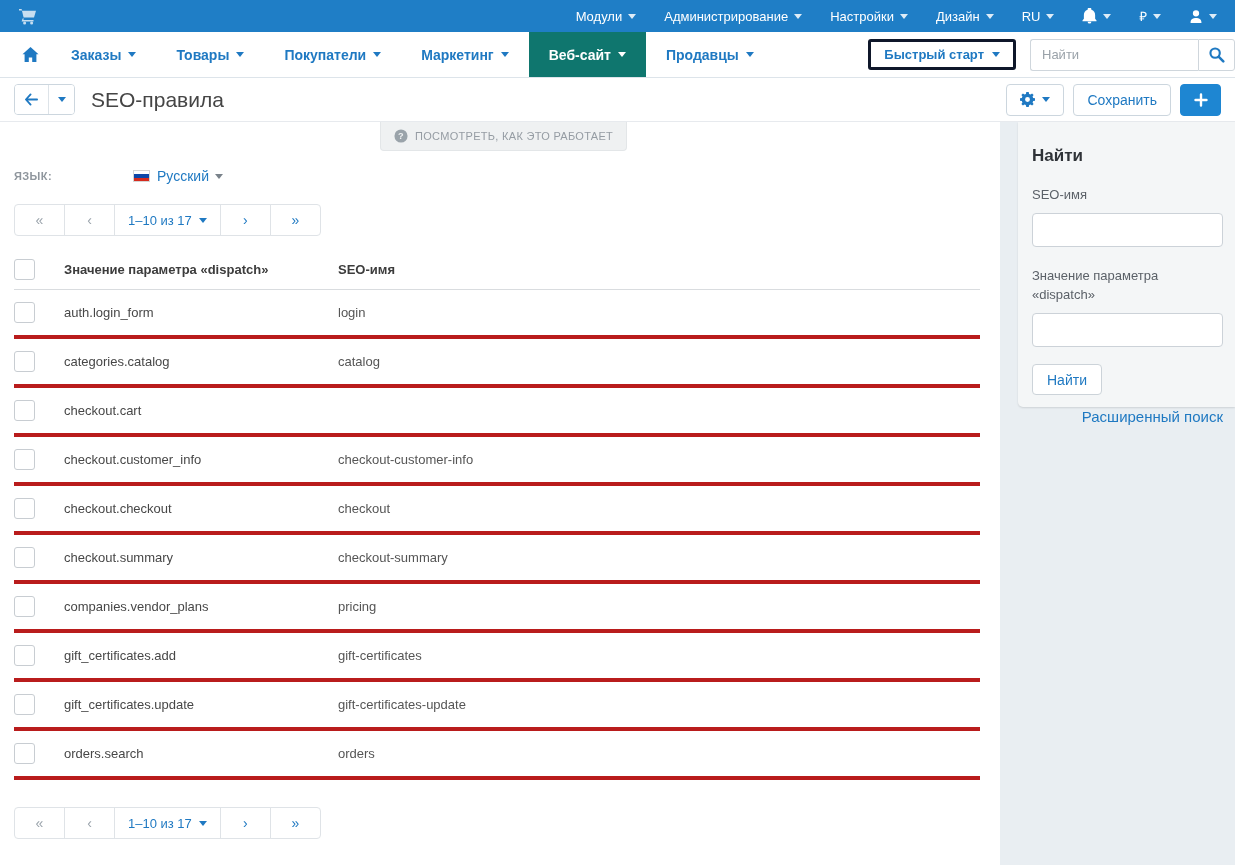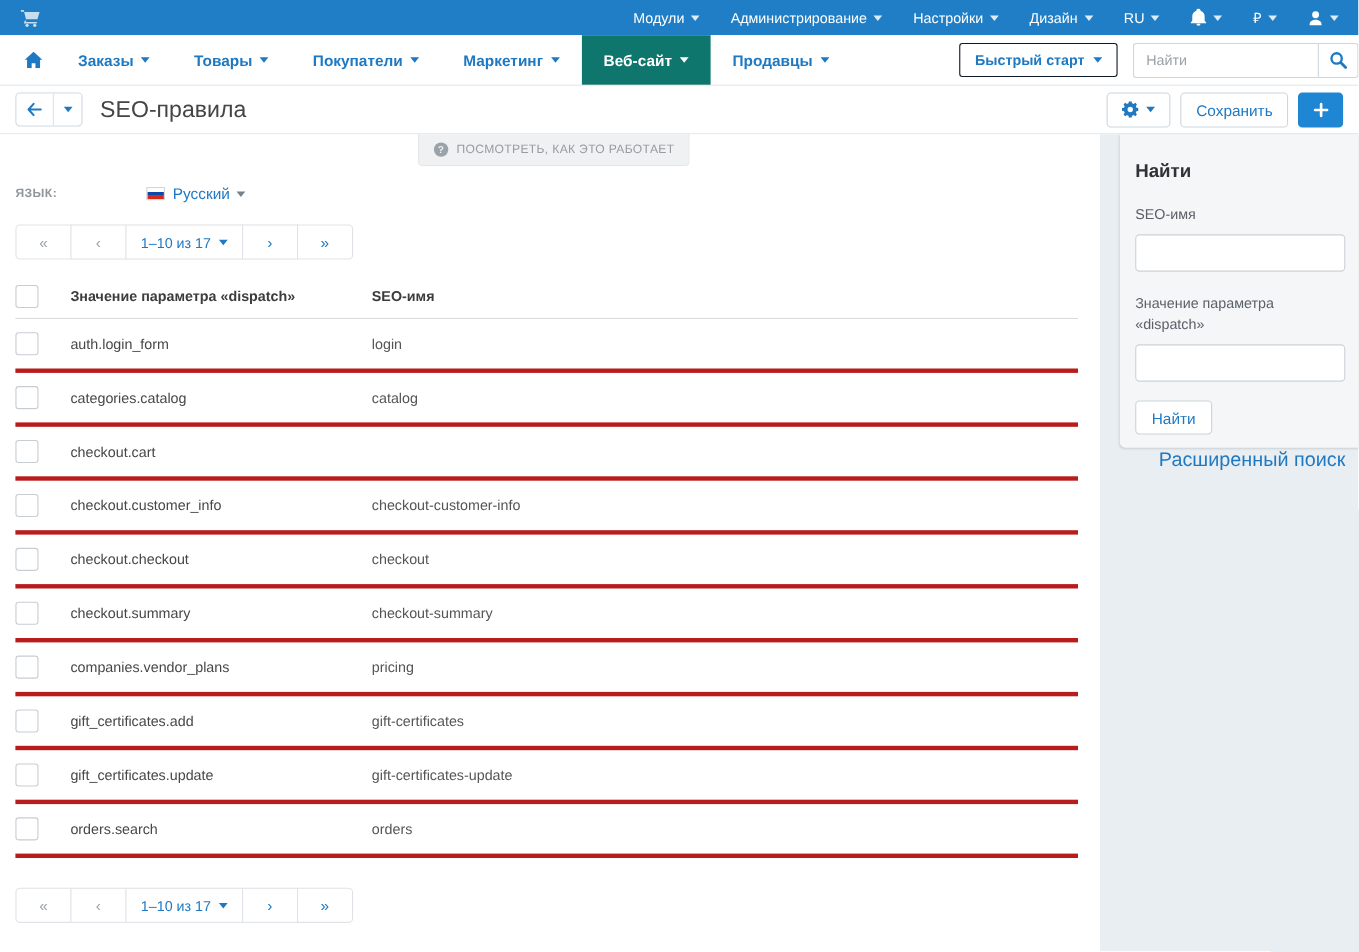--- a/index.html
+++ b/index.html
@@ -30,21 +30,21 @@
   .nav-item {
     display: inline-flex; align-items: center; gap: 7px; padding: 0 20px;
     color: #1f79c2; font-size: 14px; font-weight: 700; cursor: pointer; white-space: nowrap;
   }
   .nav-item .caret { border-top-width: 5px; border-top-color: #1f79c2; }
   .nav-item.active { background: #0f766e; color: #fff; }
   .nav-item.active .caret { border-top-color: #fff; }
   .nav-right { margin-left: auto; display: flex; align-items: center; padding-right: 0; gap: 14px; }
   .quickstart {
     display: inline-flex; align-items: center; gap: 8px; height: 31px; padding: 0 13px;
-    border: 1px solid #0f172a; border-radius: 3px; background: #fff; color: #1f79c2;
+    border: 3px solid #0f172a; border-radius: 3px; background: #fff; color: #1f79c2;
     font-size: 13px; font-weight: 700; cursor: pointer;
   }
   .quickstart .caret { border-top-color: #1f79c2; }
   .searchgroup { display: flex; height: 32px; }
   .searchgroup input {
     width: 168px; border: 1px solid #cfd6dc; border-right: none; border-radius: 3px 0 0 3px;
     padding: 0 11px; font-size: 13px; color: #414141; outline: none; font-family: "Liberation Sans", sans-serif;
   }
   .searchgroup input::placeholder { color: #9aa2a9; }
   .search-btn {
@@ -125,21 +125,21 @@
   .search-card h2 { font-size: 17px; color: #2f3338; font-weight: 700; }
   .field-label { font-size: 13px; color: #5b6168; margin-top: 19px; line-height: 19px; width: 170px; }
   .search-card input[type="text"] {
     width: 100%; height: 34px; margin-top: 9px; border: 1px solid #ccd2d8; border-radius: 4px;
     background: #fff; padding: 0 9px; font-size: 13px; outline: none; font-family: "Liberation Sans", sans-serif;
   }
   .card-search-btn {
     margin-top: 17px; height: 31px; padding: 0 14px; background: #fff; border: 1px solid #ccd3d9;
     border-radius: 4px; color: #1f79c2; font-size: 14px; cursor: pointer; font-family: "Liberation Sans", sans-serif;
   }
-  .adv-link { display: block; text-align: right; margin-top: 13px; color: #1f79c2; font-size: 18px; cursor: pointer; text-decoration: none; }
+  .adv-link { display: block; text-align: right; margin-top: 13px; color: #1f79c2; font-size: 15px; cursor: pointer; text-decoration: none; }
   svg { display: block; }
 </style>
 </head>
 <body>
 
 <div class="topbar">
   <span class="cart">
     <svg width="19" height="17" viewBox="0 0 19 17" fill="currentColor">
       <path d="M1 1h2.6l.5 1.8H18l-2 6.8H5.6L3.9 2.6H1z"></path>
       <path d="M5.9 10.6L5.3 12h10.2v1.4H3.6l1-2.8z"></path>

